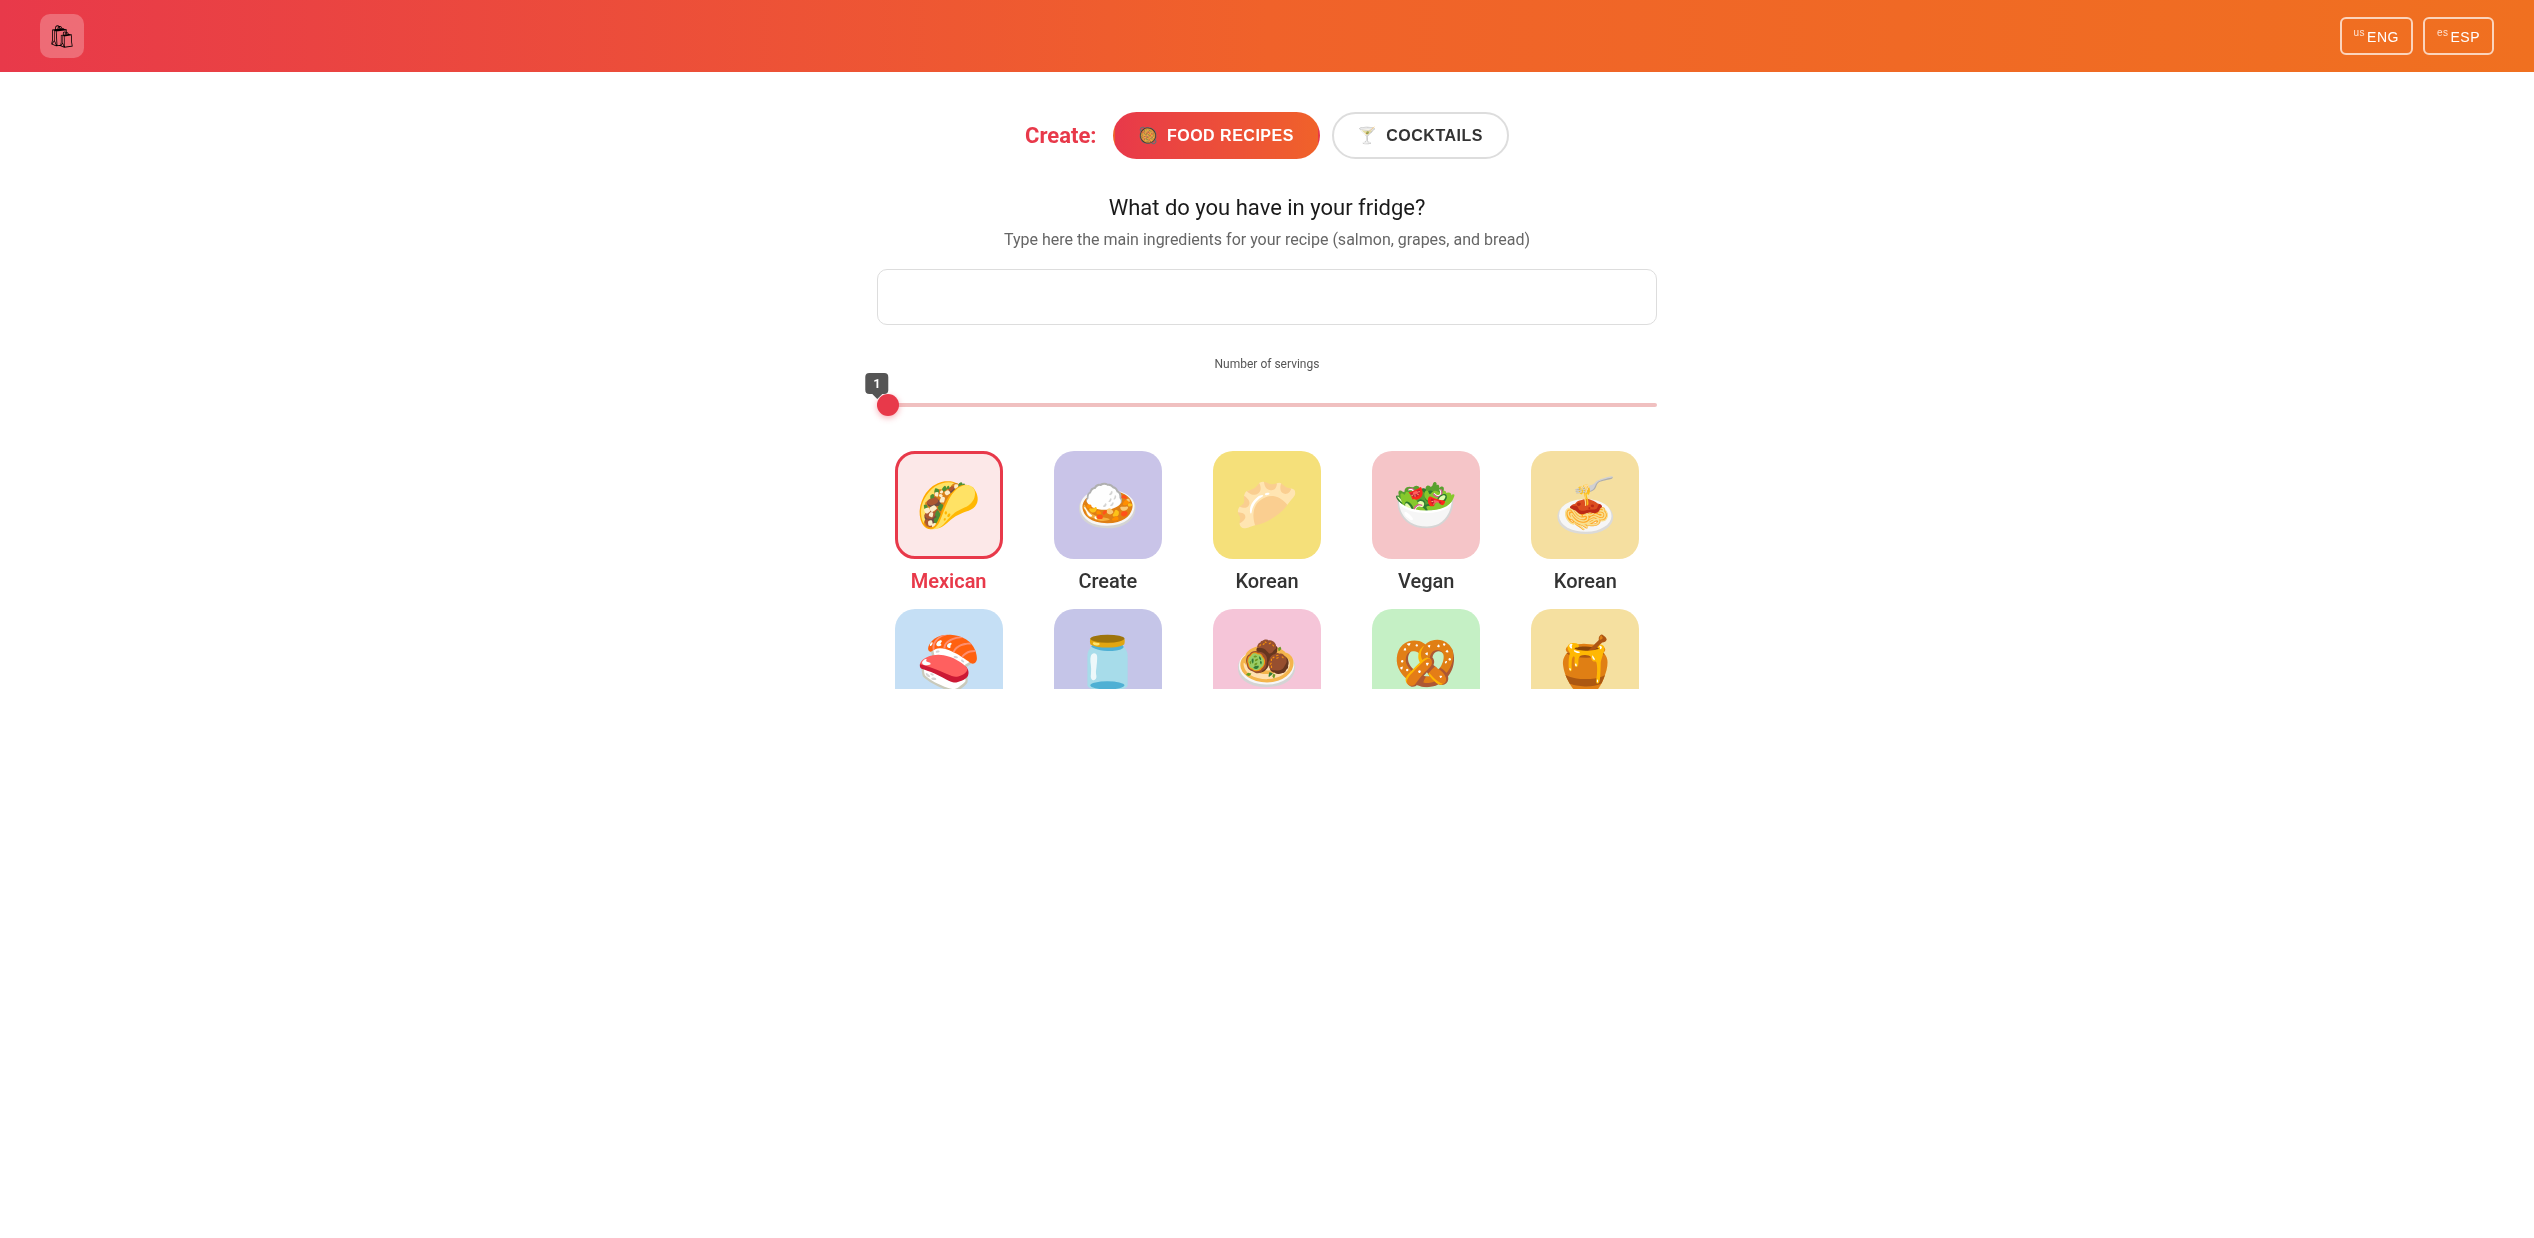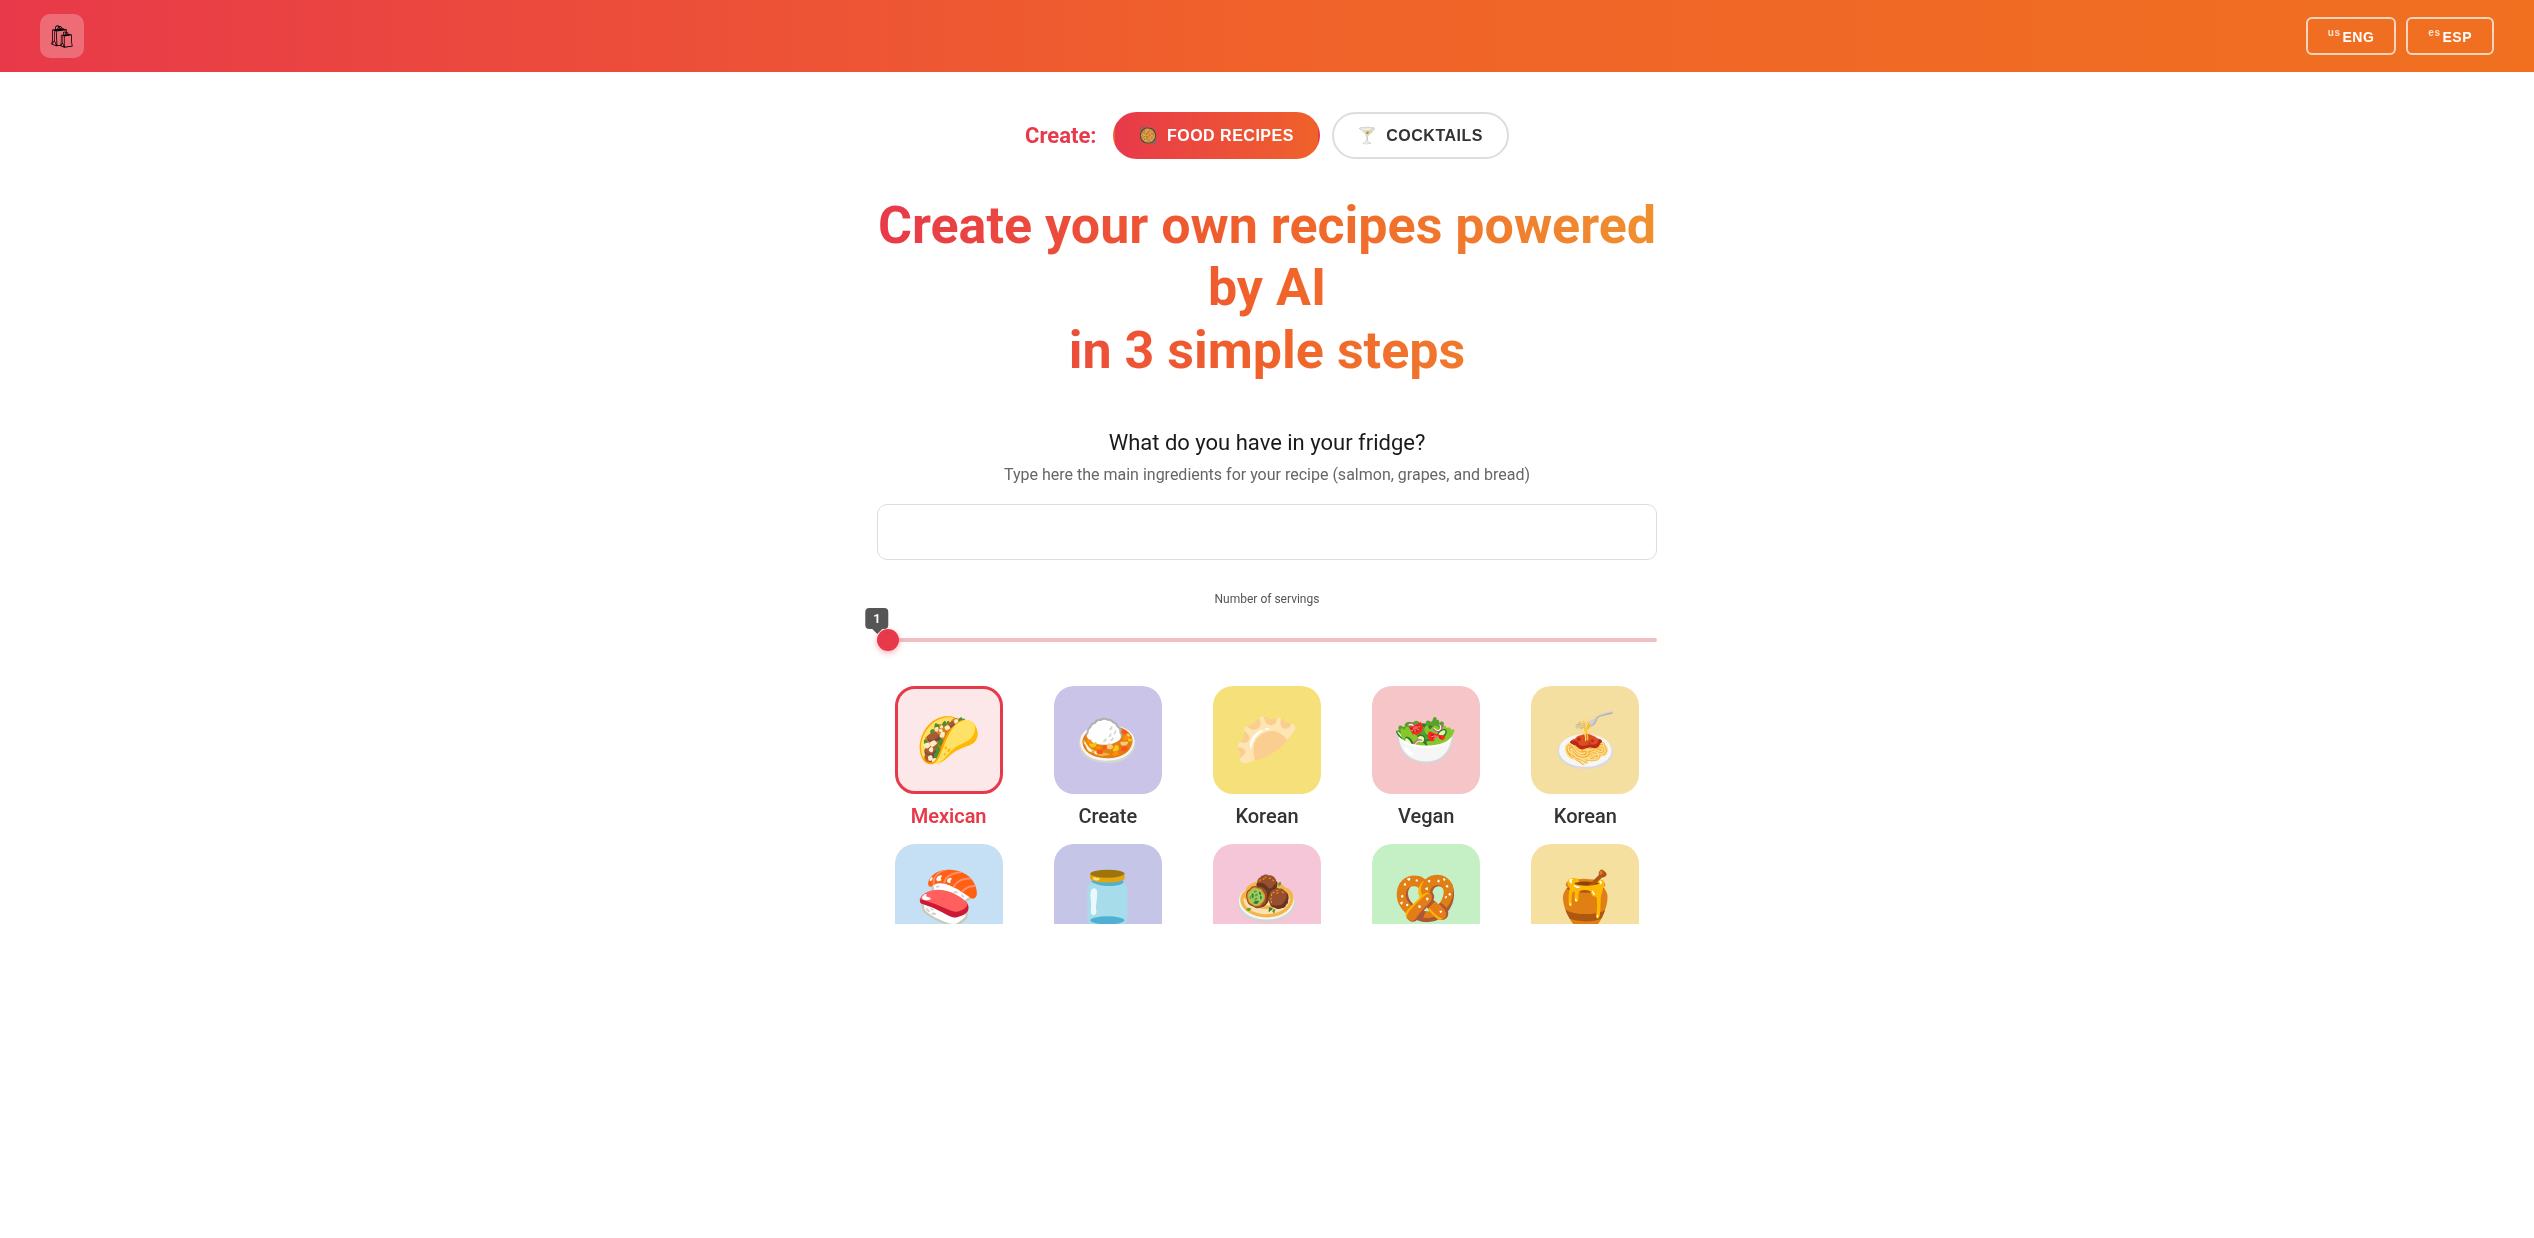--- a/index.html
+++ b/index.html
@@ -34,28 +34,28 @@
       justify-content: center;
       font-size: 22px;
     }
 
     .lang-buttons {
       display: flex;
       gap: 10px;
     }
 
     .lang-btn {
-      padding: 8px 20px;
+      padding: 8px 12px;
       border: 2px solid rgba(255,255,255,0.7);
       background: transparent;
       color: #fff;
       border-radius: 6px;
       cursor: pointer;
       font-size: 14px;
-      font-weight: 700;
+      font-weight: 400;
       letter-spacing: 0.5px;
     }
 
     .lang-btn .prefix {
       font-size: 10px;
       opacity: 0.8;
       vertical-align: super;
       margin-right: 2px;
     }
 
@@ -309,24 +309,20 @@
         <span>🥘</span>
         <span>FOOD RECIPES</span>
       </button>
       <button class="toggle-btn inactive">
         <span>🍸</span>
         <span>COCKTAILS</span>
       </button>
     </div>
   </div>
 
-  <h1 class="hero-heading">
-    <span>Create your own recipes powered by AI</span><br>
-    <span>in 3 simple steps</span>
-  </h1>
 
   <div>
     <div class="section-title">What do you have in your fridge?</div>
     <div class="section-subtitle">Type here the main ingredients for your recipe (salmon, grapes, and bread)</div>
     <input type="text" class="ingredient-input" placeholder="" style="">
   </div>
 
   <div class="servings-section">
     <div class="servings-label">Number of servings</div>
     <div class="slider-container">

